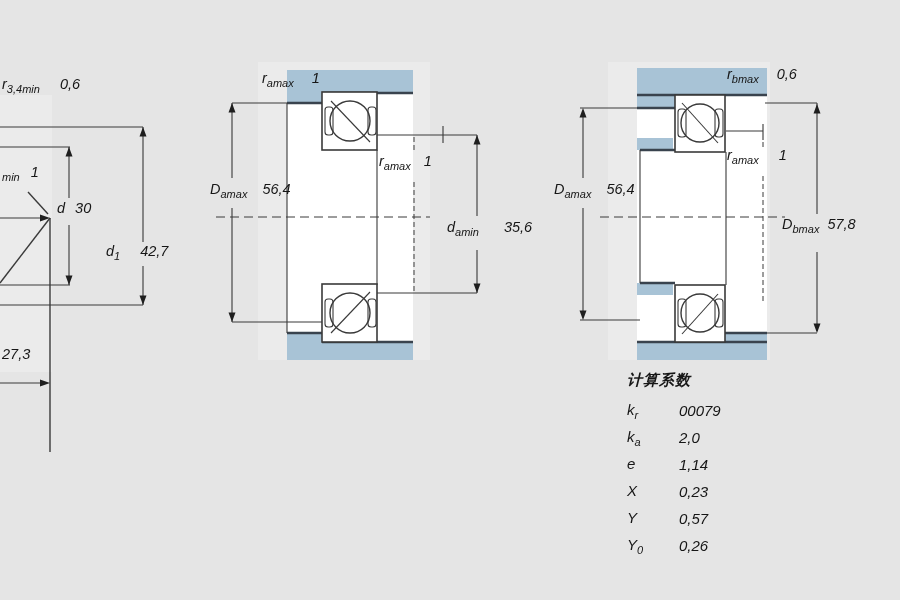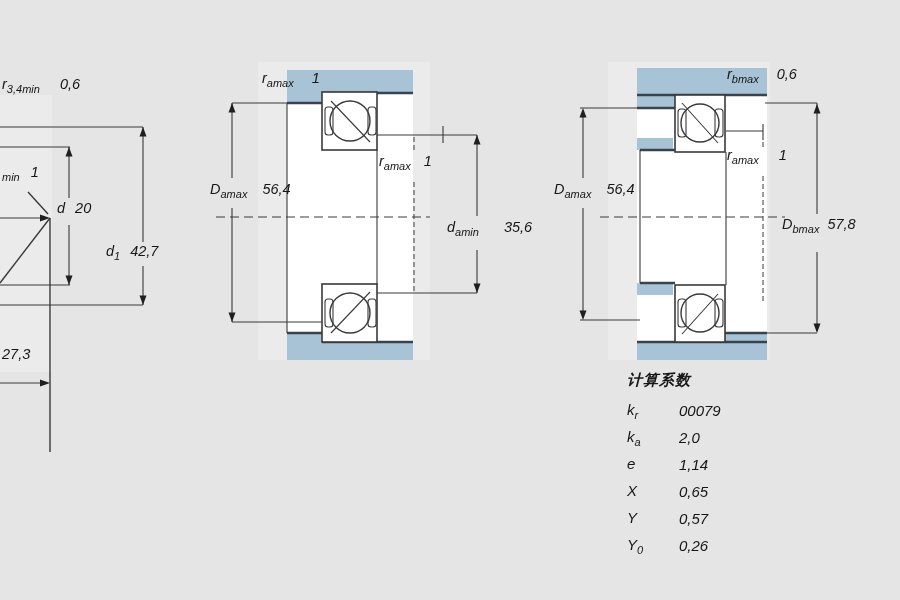--- a/index.html
+++ b/index.html
@@ -97,22 +97,22 @@
       <rect class="race" x="678" y="299" width="8" height="28" rx="3"></rect>
       <rect class="race" x="715" y="299" width="8" height="28" rx="3"></rect>
       <path class="ln-thin" d="M583,112 V178 M583,208 V316"></path>
       <path class="ln-thin" d="M817,103 V214 M817,252 V331"></path>
       <path class="arr" d="M583,108 l-3.5,9.5 h7 z M583,320 l-3.5,-9.5 h7 z M817,104 l-3.5,9.5 h7 z M817,333 l-3.5,-9.5 h7 z"></path>
     </g>
   </svg>
 
   <span class="lbl" style="left:2px;top:76px"><span>r</span><sub>3,4min</sub><span style="margin-left:20px">0,6</span></span>
   <span class="lbl" style="left:2px;top:164px"><sub>min</sub><span style="margin-left:11px">1</span></span>
-  <span class="lbl" style="left:57px;top:200px"><span>d</span><span style="margin-left:10px">20</span></span>
-  <span class="lbl" style="left:106px;top:243px"><span>d</span><sub>1</sub><span style="margin-left:10px">42,7</span></span>
+  <span class="lbl" style="left:57px;top:200px"><span>d</span><span style="margin-left:10px">30</span></span>
+  <span class="lbl" style="left:106px;top:243px"><span>d</span><sub>1</sub><span style="margin-left:20px">42,7</span></span>
   <span class="lbl" style="left:2px;top:346px"><span>27,3</span></span>
 
   <span class="lbl" style="left:262px;top:70px"><span>r</span><sub>amax</sub><span style="margin-left:18px">1</span></span>
   <span class="lbl" style="left:210px;top:181px"><span>D</span><sub>amax</sub><span style="margin-left:15px">56,4</span></span>
   <span class="lbl" style="left:379px;top:153px"><span>r</span><sub>amax</sub><span style="margin-left:13px">1</span></span>
   <span class="lbl" style="left:447px;top:219px"><span>d</span><sub>amin</sub><span style="margin-left:25px">35,6</span></span>
 
   <span class="lbl" style="left:727px;top:66px"><span>r</span><sub>bmax</sub><span style="margin-left:18px">0,6</span></span>
   <span class="lbl" style="left:554px;top:181px"><span>D</span><sub>amax</sub><span style="margin-left:15px">56,4</span></span>
   <span class="lbl" style="left:727px;top:147px"><span>r</span><sub>amax</sub><span style="margin-left:20px">1</span></span>
@@ -127,21 +127,21 @@
     <div class="frow">
         <span class="sym"><span>k</span><sub>a</sub></span>
         <span>2,0</span>
       </div>
     <div class="frow">
         <span class="sym"><span>e</span><sub></sub></span>
         <span>1,14</span>
       </div>
     <div class="frow">
         <span class="sym"><span>X</span><sub></sub></span>
-        <span>0,65</span>
+        <span>0,23</span>
       </div>
     <div class="frow">
         <span class="sym"><span>Y</span><sub></sub></span>
         <span>0,57</span>
       </div>
     <div class="frow">
         <span class="sym"><span>Y</span><sub>0</sub></span>
         <span>0,26</span>
       </div>
   </div>

